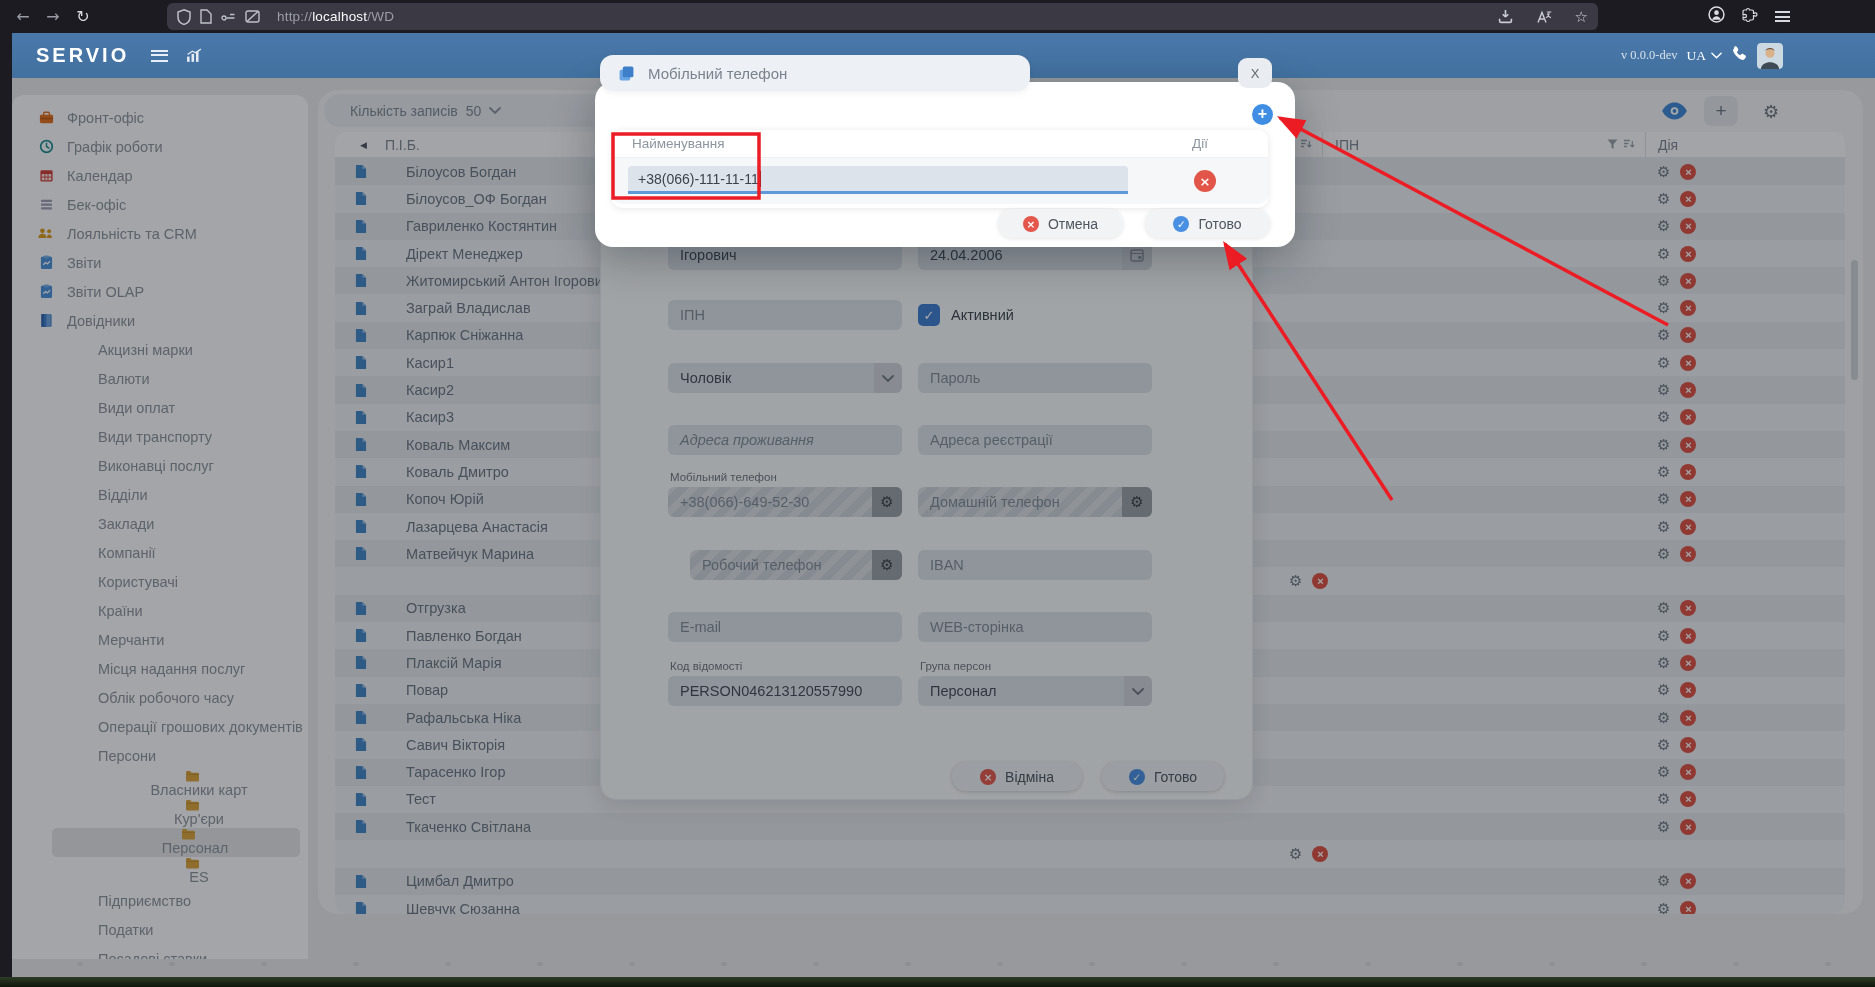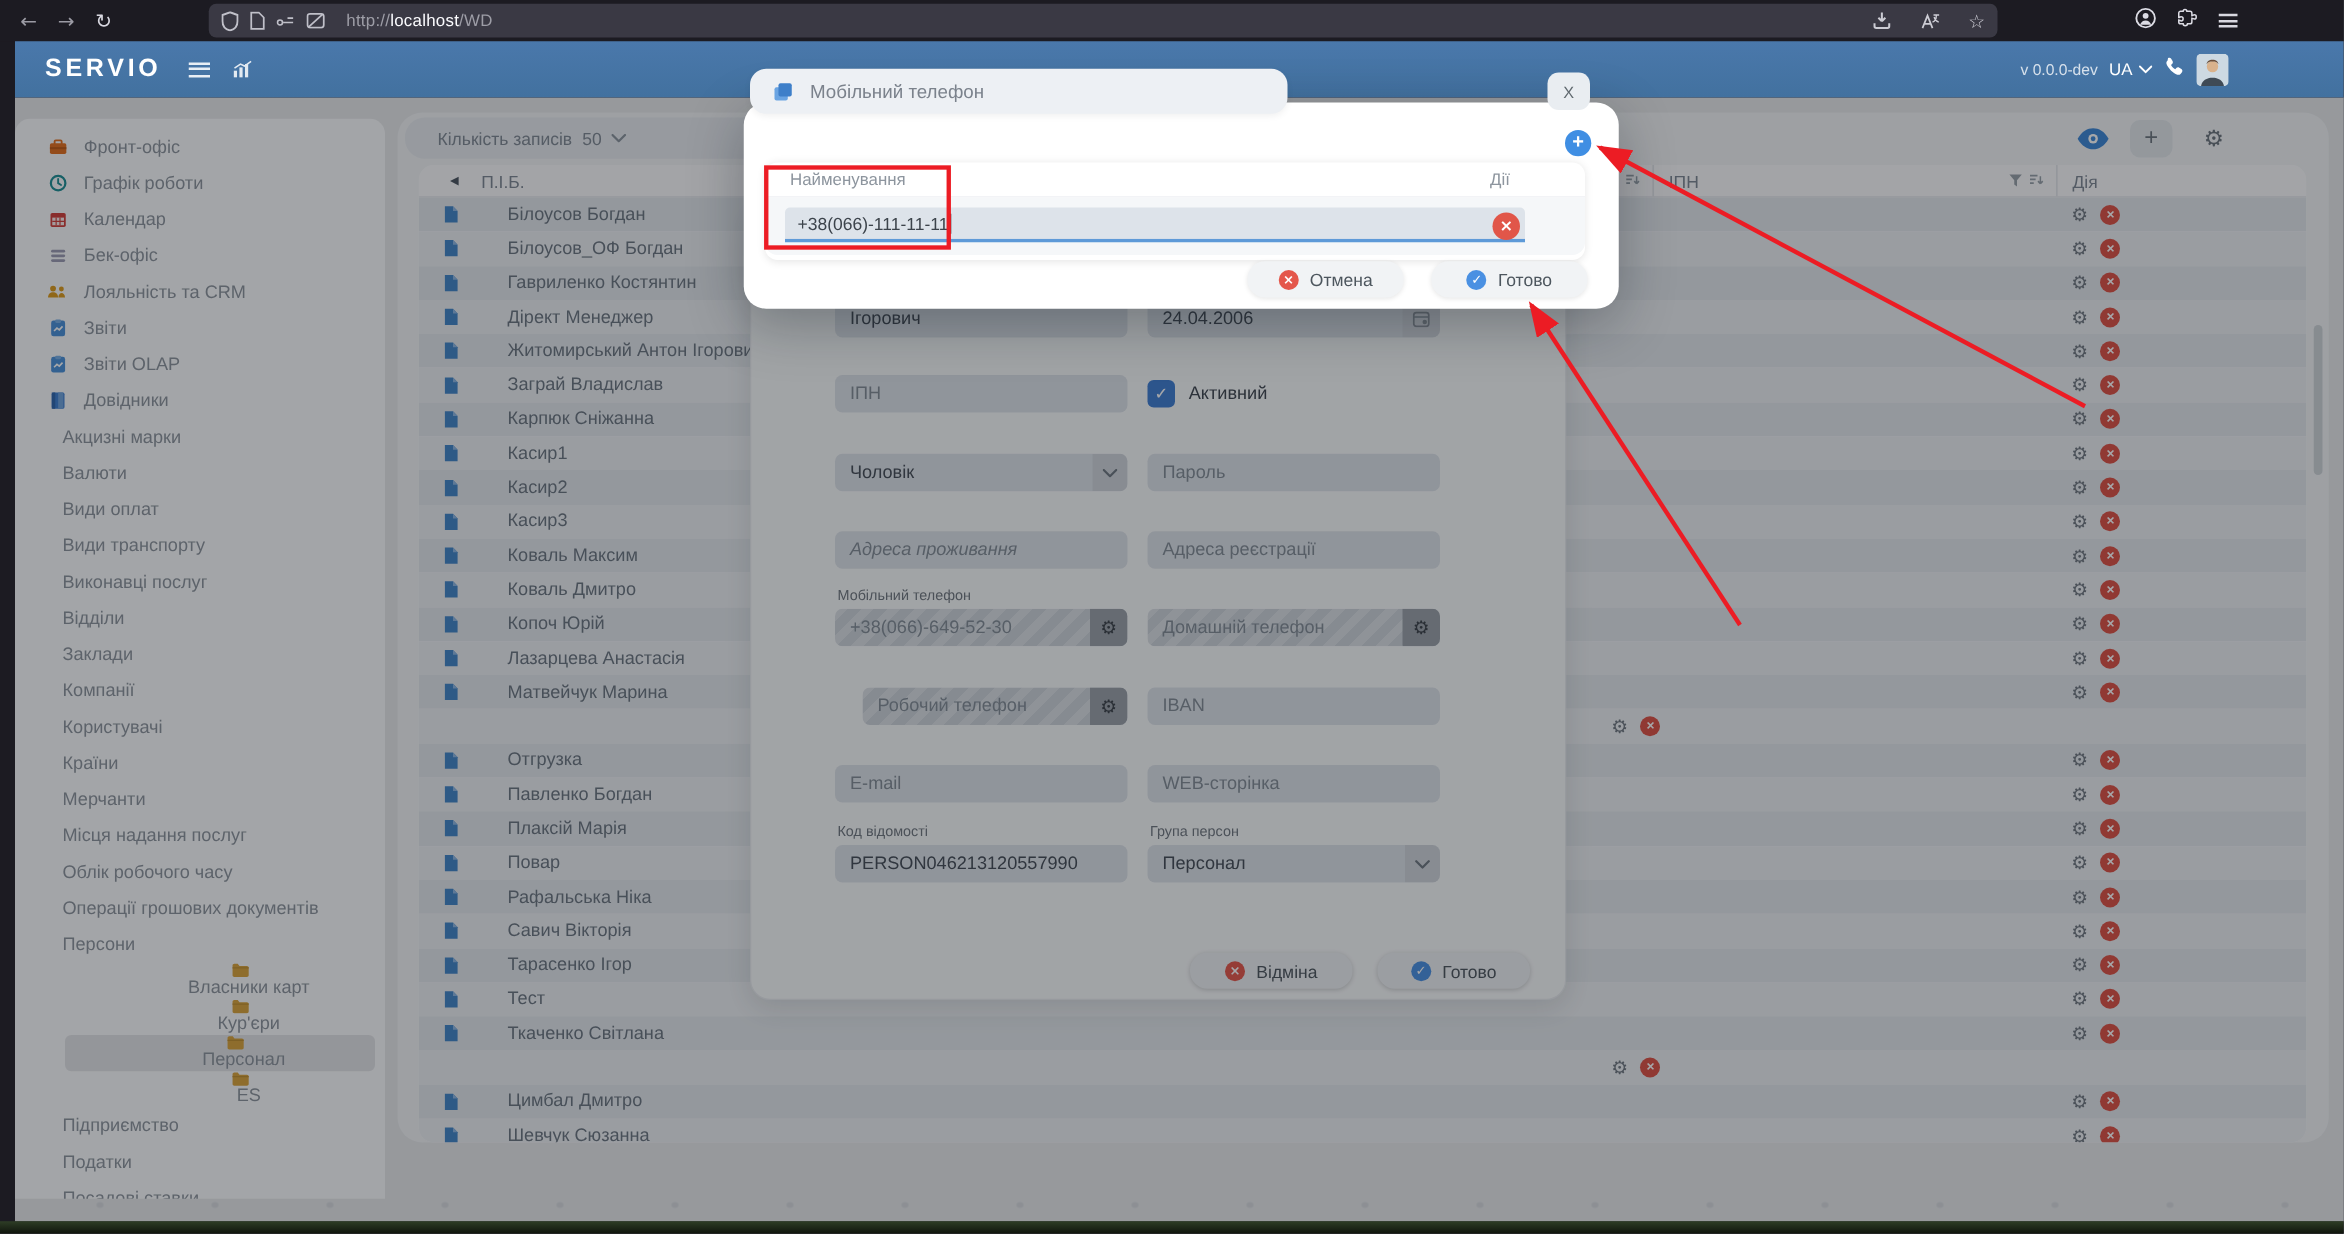--- a/index.html
+++ b/index.html
@@ -19,37 +19,37 @@
   .burger { width:15px; height:11px; border-top:2px solid #d8d8e0; border-bottom:2px solid #d8d8e0; position:relative; }
   .burger:before { content:""; position:absolute; left:0; right:0; top:2.5px; height:2px; background:#d8d8e0; }
   .star { color:#d5d5dd; font-size:15px; font-family:"DejaVu Sans",sans-serif; }
 
   
   .app-header { position:absolute; left:12px; top:33px; width:1863px; height:45px; background:linear-gradient(#4a78ab,#42719f); display:flex; align-items:center; z-index:5; }
   .logo { color:#fff; font-size:20px; font-weight:bold; letter-spacing:3px; margin-left:24px; }
   .hdr-menu { margin-left:22px; width:17px; height:12px; border-top:2.4px solid #e8eef5; border-bottom:2.4px solid #e8eef5; position:relative; cursor:pointer; }
   .hdr-menu:before { content:""; position:absolute; left:0; right:0; top:2.6px; height:2.4px; background:#e8eef5; }
   .hdr-stats { margin-left:18px; display:flex; cursor:pointer; opacity:.85; }
-  .hdr-right { margin-left:auto; margin-right:92px; display:flex; align-items:center; gap:9px; }
+  .hdr-right { margin-left:auto; margin-right:92px; display:flex; align-items:center; gap:9px;font-family:Liberation Serif, serif; }
   .version { color:rgba(255,255,255,.78); font-size:12.5px; }
   .lang { color:#fff; font-size:13.5px; display:flex; align-items:center; gap:5px; cursor:pointer; }
   .avatar { width:26px; height:26px; border-radius:4px; overflow:hidden; cursor:pointer; }
 
   
   .app-body { position:absolute; left:12px; top:78px; width:1863px; height:899px;
     background-color:#e7e9eb;
     background-image: radial-gradient(rgba(108,120,135,.13) 2.5px, transparent 3.2px),
                       radial-gradient(rgba(108,120,135,.09) 2px, transparent 2.7px);
     background-size: 92px 76px, 134px 104px; background-position: 22px 12px, 70px 48px; }
 
   .sidebar { position:absolute; left:0; top:17px; width:296px; height:864px; background:#fbfcfd; border-radius:12px 12px 0 0; overflow:hidden; padding-top:8px; }
   .s-item { height:29px; display:flex; align-items:center; color:#8c949d; font-size:14.5px; cursor:pointer; position:relative; }
   .s-item .s-ic { width:16px; display:flex; justify-content:center; margin-right:13px; }
   .s-item.lv0 { padding-left:26px; }
-  .s-item.lv1 { padding-left:38px; }
+  .s-item.lv1 { padding-left:38px;margin-left:48px; }
   .s-item.lv2 { padding-left:78px;flex-direction:column; }
   .s-item.sel { background:#e3e5e8; border-radius:5px; margin:0 8px 0 40px; padding-left:38px; }
 
   
   .panel { position:absolute; left:306px; top:12px; width:1545px; height:824px; background:#f2f4f6; border-radius:20px; overflow:hidden; }
   .rec-pill { position:absolute; left:6px; top:4px; width:840px; height:33px; background:#e7ebef; border-radius:16px; display:flex; align-items:center; padding-left:26px; gap:8px; color:#7f8893; font-size:14px; cursor:pointer; }
   .icon-btn { position:absolute; top:6px; width:34px; height:30px; border-radius:8px; display:flex; align-items:center; justify-content:center; cursor:pointer; }
   .eye-btn { left:1338px; top:9px; width:36px; height:24px; }
   .plus-btn { left:1386px; background:#e2e7eb; color:#6d757e; font-size:19px; }
   .gear-btn { left:1436px; color:#6d757e; font-size:18px; font-family:"DejaVu Sans",sans-serif; }
@@ -104,21 +104,21 @@
   .modal { position:absolute; left:595px; top:55px; width:700px; height:195px; z-index:50; }
   .m-body { position:absolute; left:0; top:27px; width:700px; height:165px; background:#fff; border-radius:18px; box-shadow:0 12px 44px rgba(10,20,30,.30); }
   .m-tab { position:absolute; left:5px; top:0; width:430px; height:36px; background:#edf0f4; border-radius:13px; display:flex; align-items:center; gap:13px; padding-left:18px; font-size:15px; color:#7b828c; box-shadow:0 2px 6px rgba(0,0,0,.06); }
   .m-close { position:absolute; left:643px; top:3px; width:34px; height:30px; border-radius:9px; background:#e9edf1; color:#60696f; font-size:13px; display:flex; align-items:center; justify-content:center; cursor:pointer; }
   .m-plus { position:absolute; left:657px; top:49px; width:21px; height:21px; border-radius:50%; background:#3f8ee3; color:#fff; font-size:16px; line-height:19px; text-align:center; cursor:pointer; font-weight:bold; }
   .m-panel { position:absolute; left:17px; top:75px; width:656px; height:78px; background:#fff; border-radius:10px; box-shadow:0 1px 7px rgba(0,0,0,.10); }
   .m-cols { height:28px; display:flex; align-items:center; font-size:13.5px; color:#8d959e; border-bottom:1px solid #eef0f3; }
   .m-col-name { padding-left:20px; }
   .m-col-act { position:absolute; left:580px; }
   .m-row { position:absolute; left:0; top:28px; width:656px; height:46px; background:#f5f7f9; border-radius:0 0 10px 10px; }
-  .m-input { position:absolute; left:16px; top:8px; width:592px; height:28px; background:#dde3ea; border-bottom:3px solid #5e9ad8; border-radius:4px 4px 0 0; display:flex; align-items:center; padding-left:10px; font-size:14px; color:#3c434b; }
+  .m-input { position:absolute; left:16px; top:8px; width:500px; height:28px; background:#dde3ea; border-bottom:3px solid #5e9ad8; border-radius:4px 4px 0 0; display:flex; align-items:center; padding-left:10px; font-size:14px; color:#3c434b; }
   .caret { display:inline-block; width:1.5px; height:16px; background:#2a2f35; margin-left:1px; }
   .m-del { position:absolute; left:582px; top:12px; width:22px; height:22px; border-radius:50%; background:#e15649; color:#fff; font-size:13px; font-weight:bold; display:flex; align-items:center; justify-content:center; cursor:pointer; font-family:"DejaVu Sans",sans-serif; }
   .m-cancel { left:403px; top:154px; width:125px; background:#f1f3f5; box-shadow:0 1px 4px rgba(0,0,0,.10); }
   .m-done { left:550px; top:154px; width:125px; background:#f1f3f5; box-shadow:0 1px 4px rgba(0,0,0,.10); }
   .m-btn { position:absolute; height:29px; border-radius:14px; display:flex; align-items:center; justify-content:center; gap:9px; font-size:14px; color:#4d565e; cursor:pointer; }
 
   
   .annot { position:absolute; left:0; top:0; width:1875px; height:987px; z-index:60; pointer-events:none; }
   .taskbar { position:absolute; left:0; bottom:0; width:1875px; height:10px; background:linear-gradient(#2e3d26,#0f140c); z-index:70; }
 </style>

